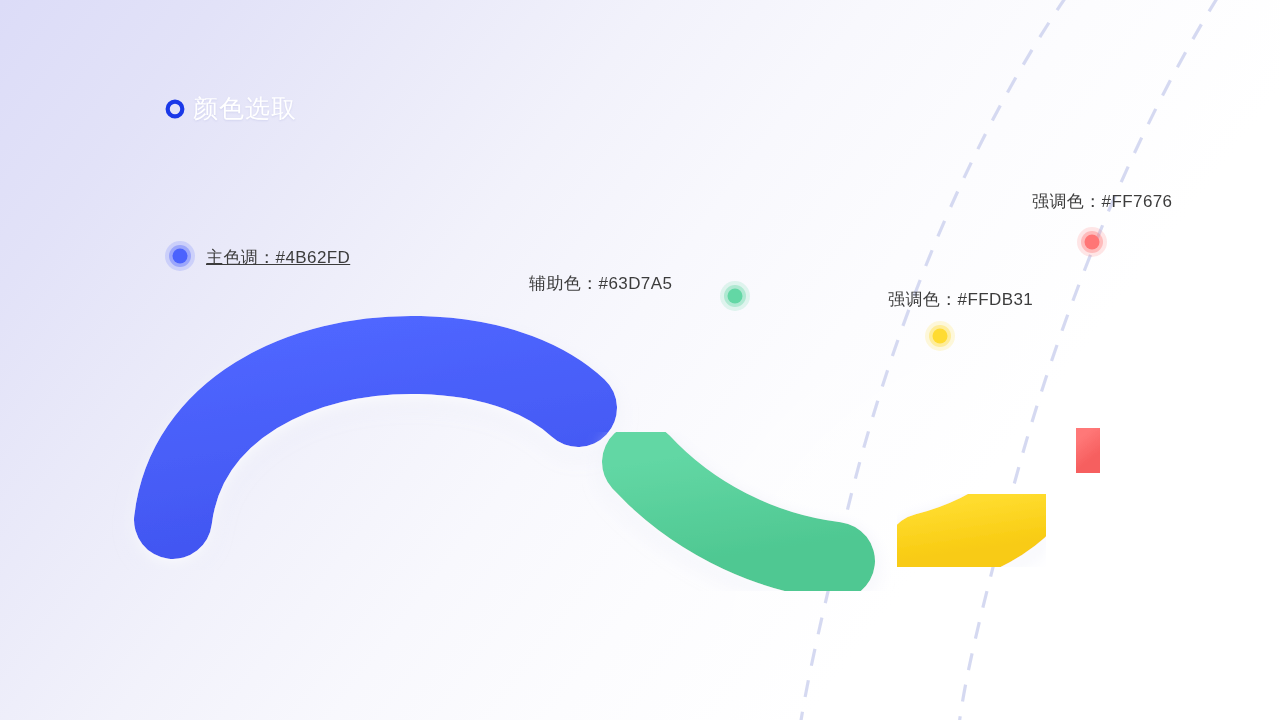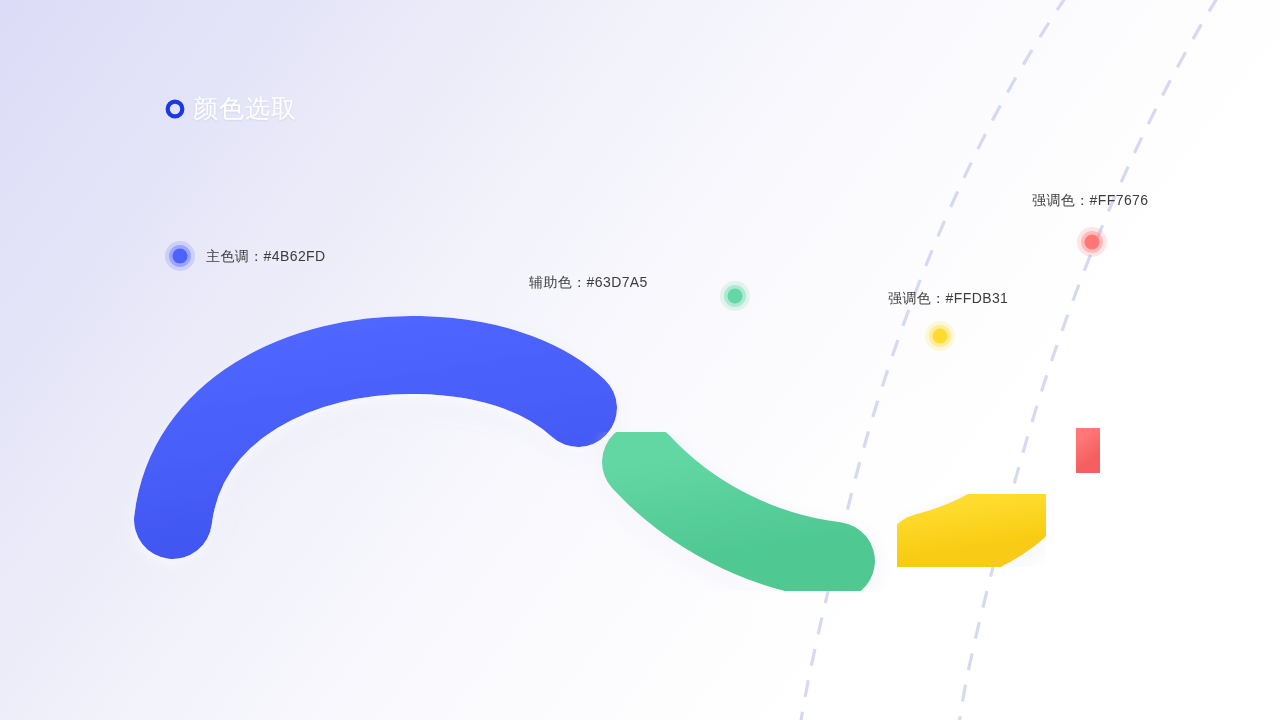--- a/index.html
+++ b/index.html
@@ -75,21 +75,21 @@
     transform: translate(-50%, -50%);
   }
   .marker .ring-outer { width: 30px; height: 30px; }
   .marker .ring-mid   { width: 22px; height: 22px; }
   .marker .dot        { width: 15px; height: 15px; }
 
   
   .label {
     position: absolute;
     z-index: 13;
-    font-size: 14px;
+    font-size: 17px;
     color: #3c3c3c;
     white-space: nowrap;
     letter-spacing: 0.4px;
     line-height: 1;
   }
 </style>
 </head>
 <body>
 
 <div id="stage">
@@ -167,21 +167,21 @@
     </svg>
     <span class="title-cn">颜色选取</span>
   </div>
 
   <div id="marker-layer">
       <div class="marker" style="left: 180px; top: 256px;">
         <span class="ring-outer" style="background: rgba(75, 98, 253, 0.18);"></span>
         <span class="ring-mid" style="background: rgba(75, 98, 253, 0.38);"></span>
         <span class="dot" style="background: rgb(75, 98, 253);"></span>
       </div>
-      <div class="label" style="left: 206px; top: 249px;">主色调：#4B62FD</div>
+      <div class="label" style="left: 206px; top: 249px; text-decoration: underline;">主色调：#4B62FD</div>
       <div class="marker" style="left: 735px; top: 296px;">
         <span class="ring-outer" style="background: rgba(99, 215, 165, 0.18);"></span>
         <span class="ring-mid" style="background: rgba(99, 215, 165, 0.38);"></span>
         <span class="dot" style="background: rgb(99, 215, 165);"></span>
       </div>
       <div class="label" style="left: 529px; top: 275px;">辅助色：#63D7A5</div>
       <div class="marker" style="left: 940px; top: 336px;">
         <span class="ring-outer" style="background: rgba(255, 219, 49, 0.18);"></span>
         <span class="ring-mid" style="background: rgba(255, 219, 49, 0.38);"></span>
         <span class="dot" style="background: rgb(255, 219, 49);"></span>

